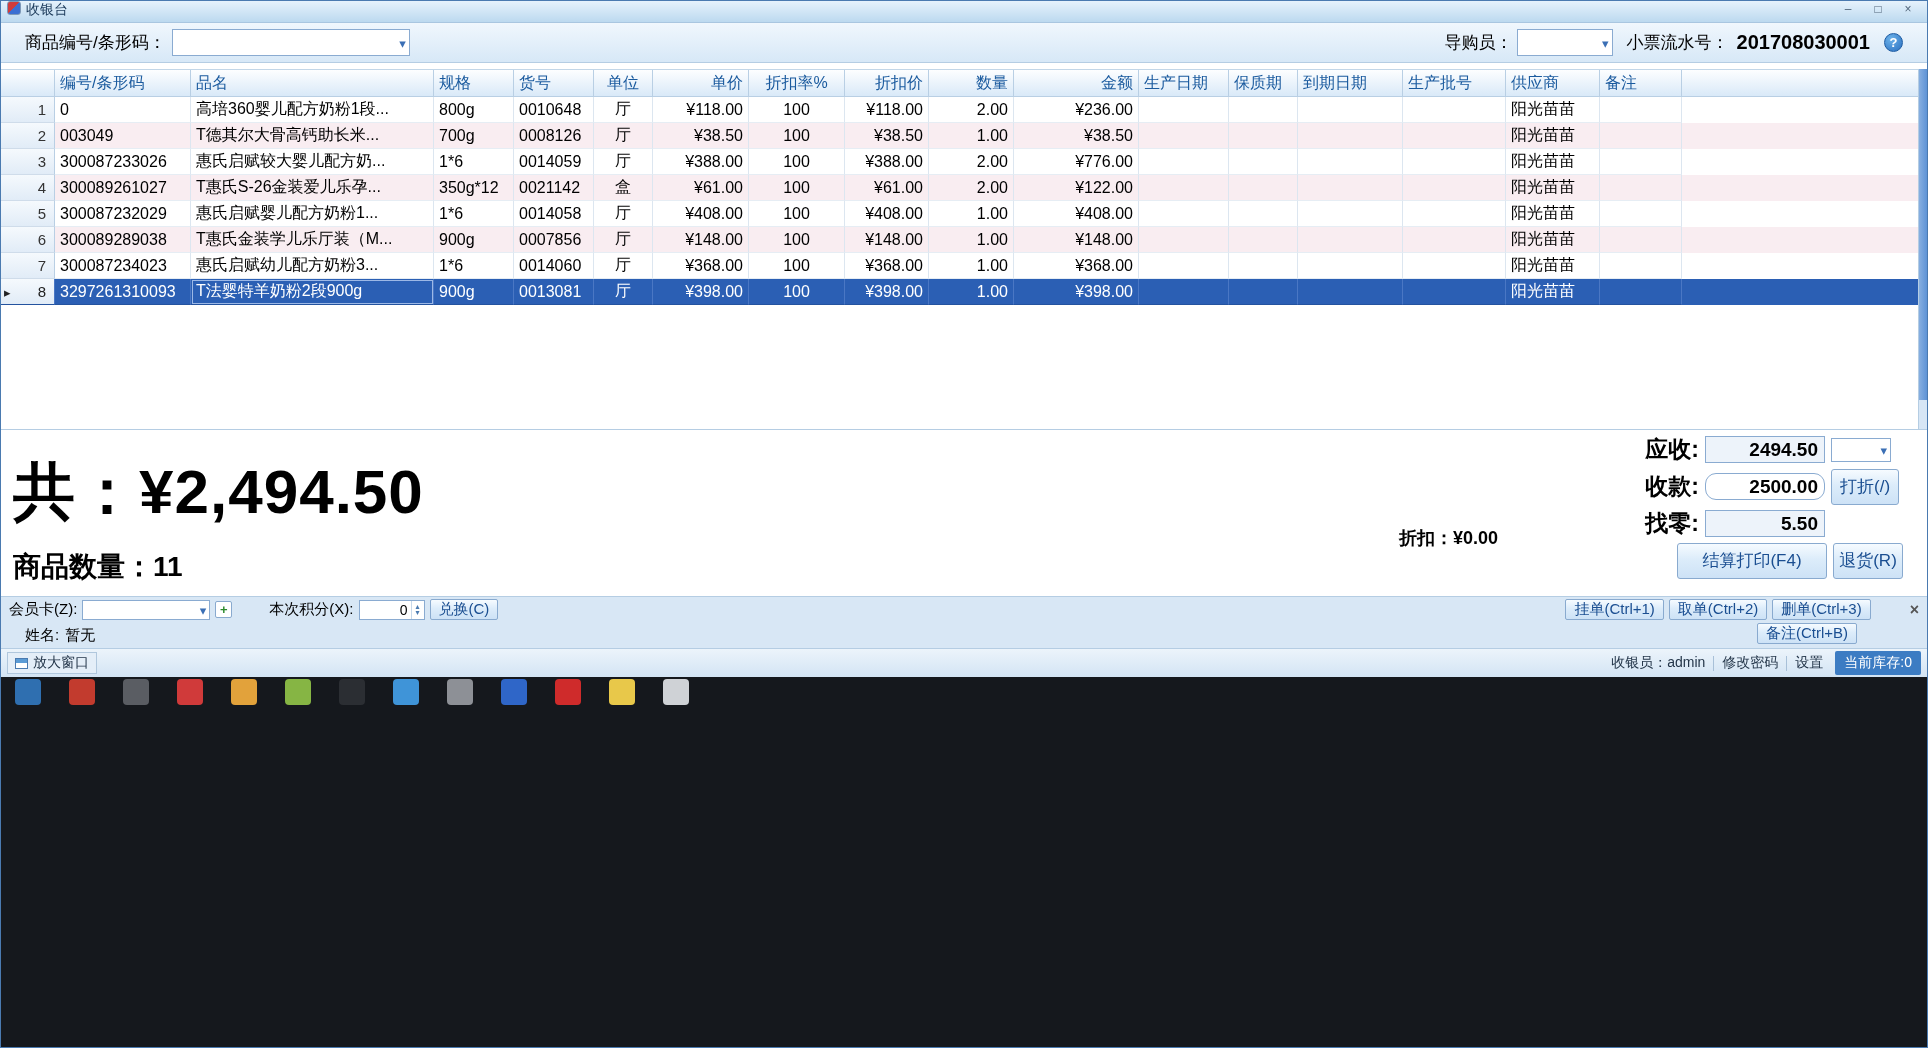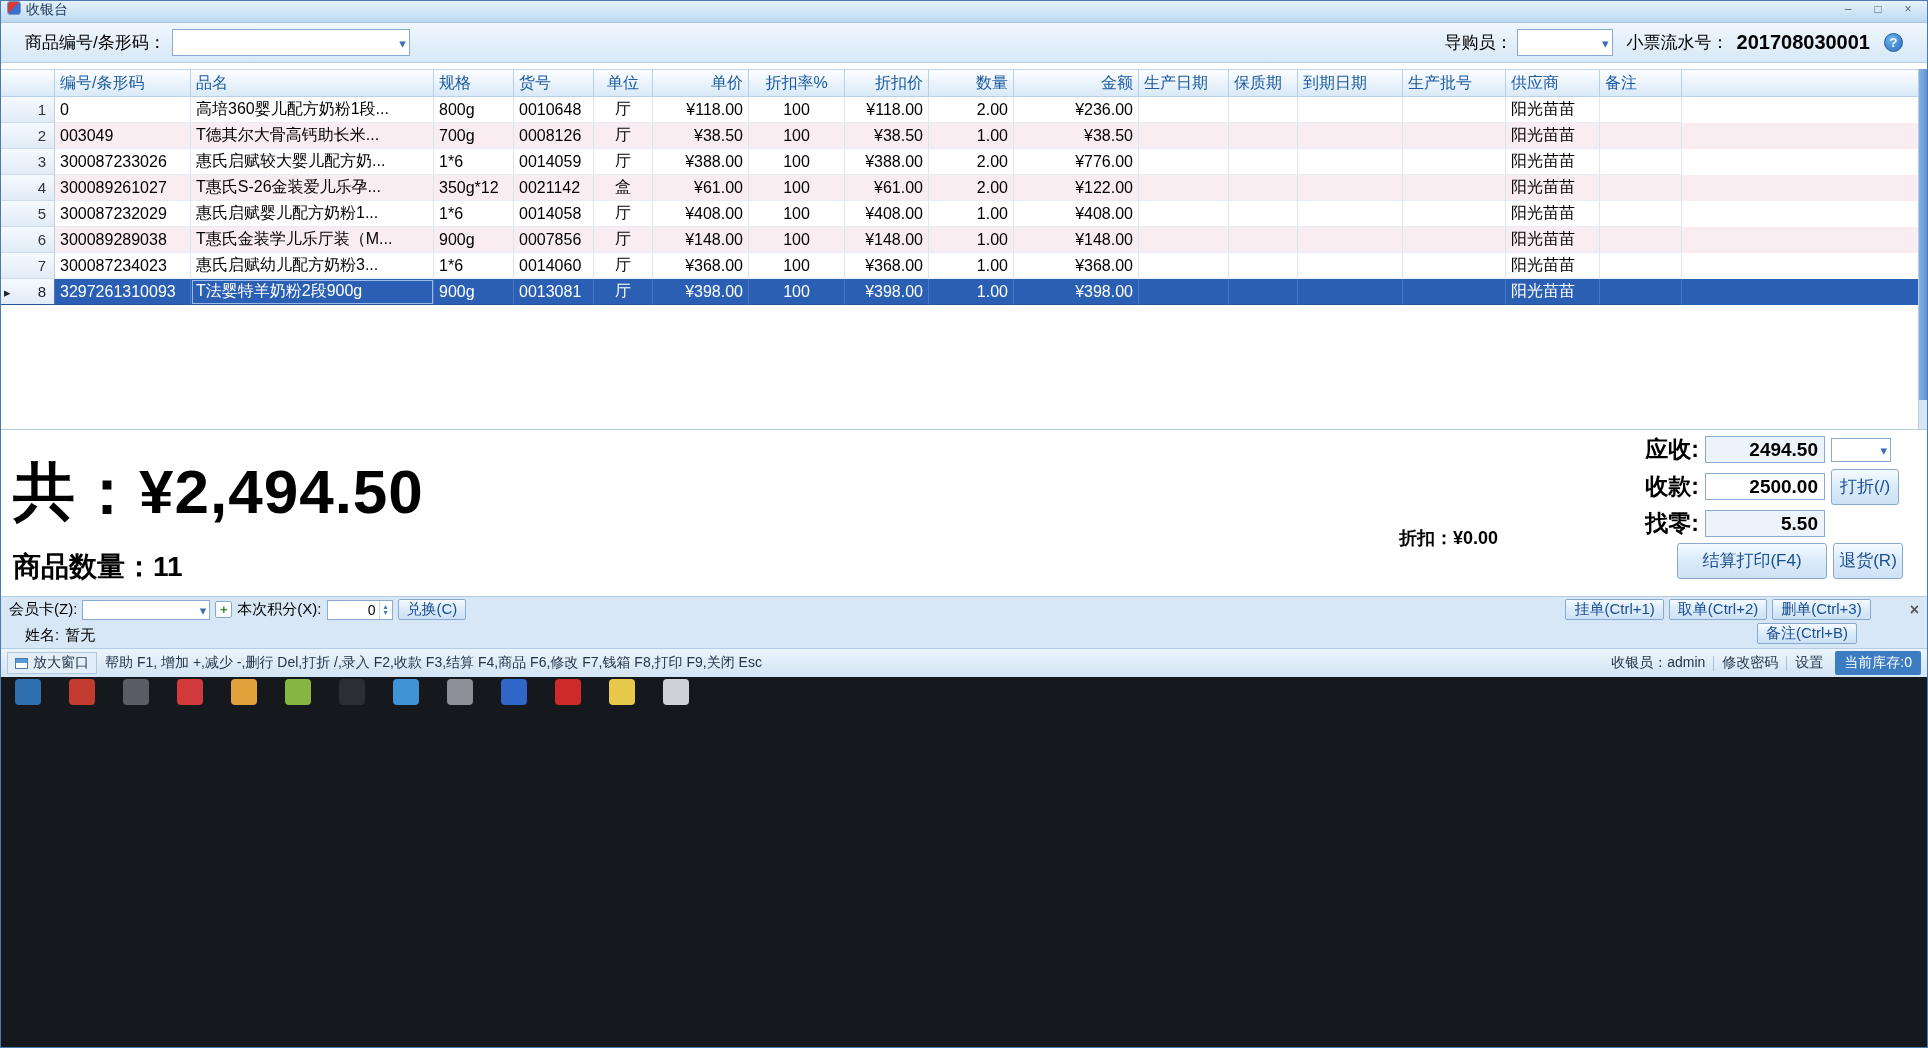--- a/index.html
+++ b/index.html
@@ -55,37 +55,37 @@
   
   .summary { height:166px; flex:0 0 166px; background:#fff; position:relative; padding-left:12px; }
   .total-line { margin-top:20px; font-size:62px; font-weight:bold; color:#000; letter-spacing:1px; }
   .qty-line { margin-top:14px; font-size:28px; font-weight:bold; color:#000; }
   .discount-line { position:absolute; left:1398px; top:96px; font-size:18px; font-weight:bold; color:#000; }
   .payment { position:absolute; top:6px; right:24px; display:flex; flex-direction:column; gap:10px; }
   .pay-row { display:flex; align-items:center; justify-content:flex-end; gap:6px; height:27px; }
   .pay-label { font-size:23px; font-weight:bold; min-width:66px; text-align:right; }
   .pay-box { width:120px; height:27px; border:1px solid #8aabd1; background:#edf3fa;
     display:flex; align-items:center; justify-content:flex-end; padding:0 6px; font-size:19px; font-weight:bold; }
-  .pay-box.editable { background:#fff; }
+  .pay-box.editable { background:#fff;border-radius:11px; }
   .pay-slot { width:72px; display:flex; }
   .pay-combo { width:60px; height:24px; }
   .btn { background:linear-gradient(#f6fbff,#dcecfa 45%,#cde2f6); border:1px solid #89aacf; border-radius:3px;
     color:#1a4e91; font-size:17px; height:36px; padding:0 8px; display:flex; align-items:center; justify-content:center;
     font-family:inherit; cursor:default; white-space:nowrap; }
   .btn.small { height:21px; font-size:15px; border-radius:2px; }
   .settle-btn { width:150px; }
   .return-btn { width:70px; }
 
   
   .member-bar { height:26px; flex:0 0 26px; background:#d8e7f5; border-top:1px solid #b5cde3;
     display:flex; align-items:center; padding:0 8px; font-size:15px; color:#000; gap:5px; }
   .member-combo { width:128px; height:20px; }
   .plus-btn { width:17px; height:17px; border:1px solid #89aacf; background:#fff; color:#2c8a2c;
     font-weight:bold; font-size:13px; display:flex; align-items:center; justify-content:center; border-radius:2px; }
-  .pts { margin-left:0; }
+  .pts { margin-left:32px; }
   .spin { width:66px; height:20px; border:1px solid #8aabd1; background:#fff; display:flex; align-items:stretch; }
   .spin-val { flex:1; text-align:right; padding:1px 3px 0 0; font-size:14px; }
   .spin-arrows { width:13px; display:flex; flex-direction:column; align-items:center; justify-content:center;
     font-size:8px; line-height:6px; color:#4a7ab0; border-left:1px solid #c7d8ea; }
   .panel-close { margin-left:34px; color:#555; font-size:16px; font-weight:bold; }
   .name-row { height:26px; flex:0 0 26px; background:#d8e7f5; display:flex; align-items:center;
     padding:0 24px; font-size:15px; gap:6px; position:relative; }
   .remark-btn { position:absolute; right:70px; top:1px; }
 
   
@@ -395,21 +395,20 @@
     <span>姓名:</span>
     <span>暂无</span>
     <button class="btn small remark-btn">备注(Ctrl+B)</button>
   </div>
 
   <div class="status-bar">
     <div class="status-left-panel">
       <span class="win-ico"></span>
       <span>放大窗口</span>
     </div>
-    <span class="help-text">帮助 F1, 增加 +,减少 -,删行 Del,打折 /,录入 F2,收款 F3,结算 F4,商品 F6,修改 F7,钱箱 F8,打印 F9,关闭 Esc</span>
     <div class="spacer"></div>
     <span>收银员：admin</span>
     <span class="st-sep"></span>
     <span>修改密码</span>
     <span class="st-sep"></span>
     <span>设置</span>
     <span class="stock-badge">当前库存:0</span>
   </div>
 
   <div class="taskbar">

